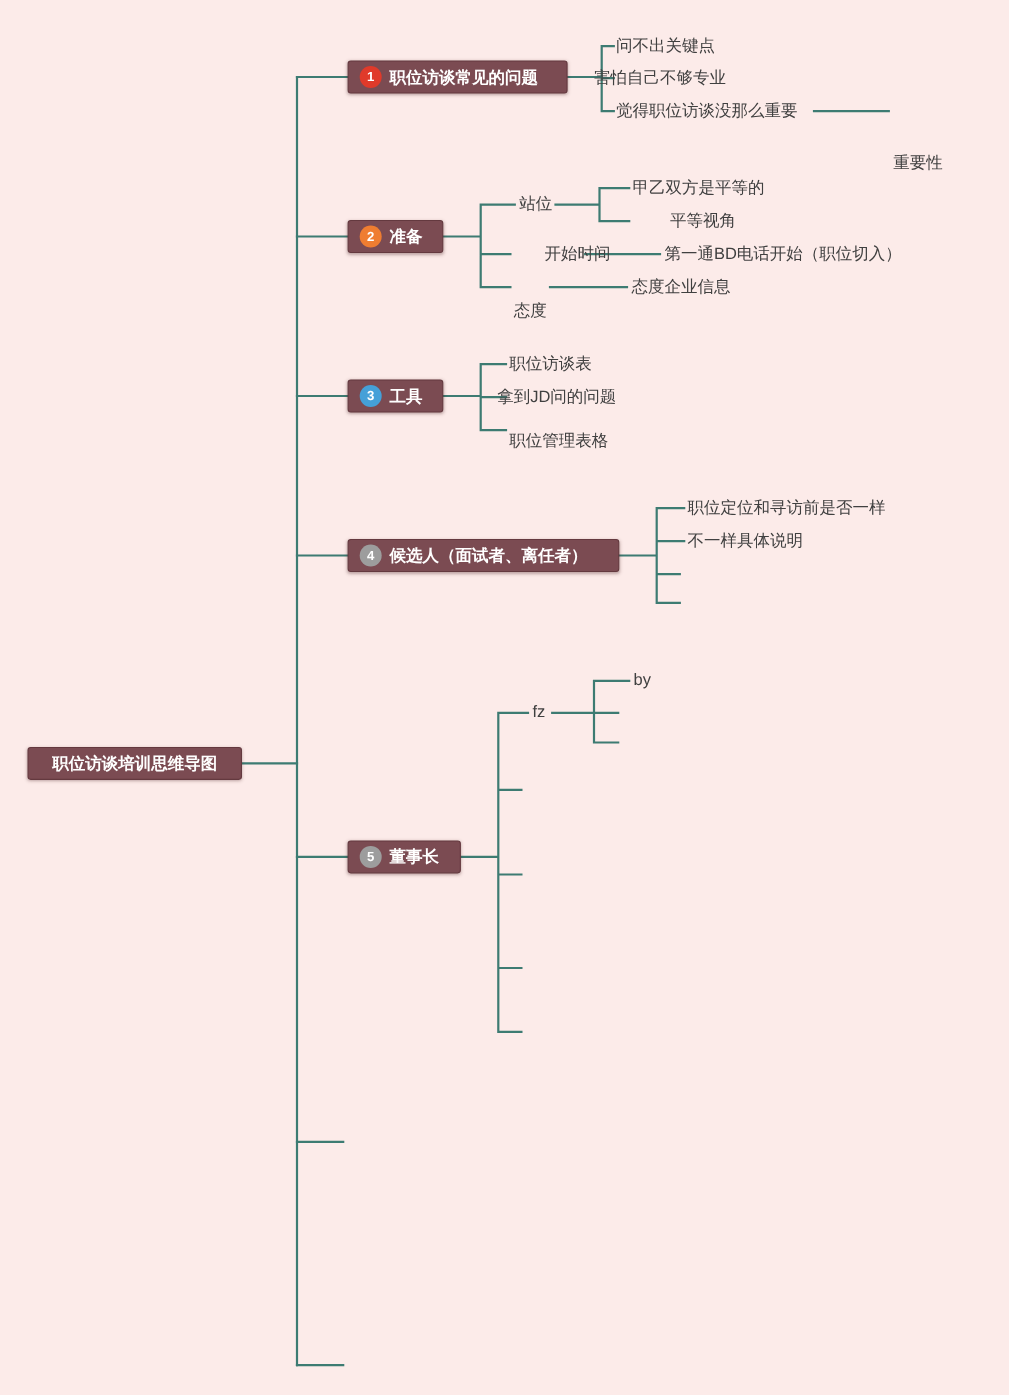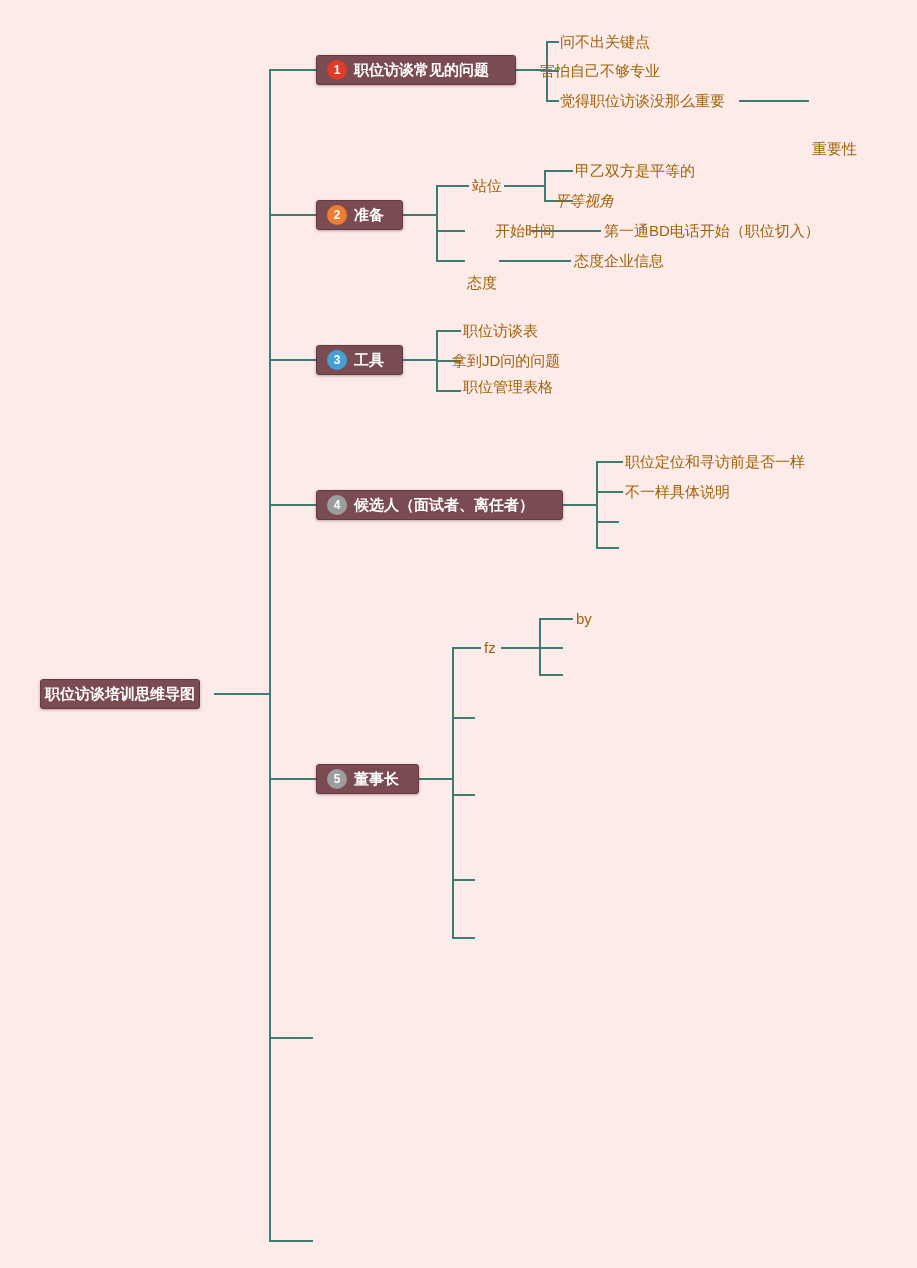--- a/index.html
+++ b/index.html
@@ -49,73 +49,73 @@
   .badge-1 { background:#e03a2a; }
   .badge-2 { background:#ef7d31; }
   .badge-3 { background:#45a0d8; }
   .badge-4 { background:#9d9d9d; }
   .badge-5 { background:#9d9d9d; }
   .topic {
     position:absolute;
     height:18px;
     line-height:18px;
     font-size:15px;
-    color:#a16207;
+    color:#404040;
     white-space:nowrap;
   }
 </style>
 </head>
 <body>
 
 <div class="canvas">
 
   <svg class="lines" width="917" height="1268" viewBox="0 0 917 1268" stroke="#3d7b72" stroke-width="2" fill="none" stroke-linecap="square">
     <path d="M215 694 H270"></path>
     <path d="M270 70 V1241"></path>
     <path d="M270 70 H316 M516 70 H547 M547 42 V101 M547 42 H558 M547 71 H558 M547 101 H558 M740 101 H808"></path>
     <path d="M270 215 H316 M403 215 H437 M437 186 V261 M437 186 H468 M505 186 H545 M545 171 V201 M545 171 H572 M545 201 H572 M437 231 H464 M532 231 H600 M437 261 H464 M500 261 H570"></path>
     <path d="M270 360 H316 M403 360 H437 M437 331 V391 M437 331 H460 M437 361 H460 M437 391 H460"></path>
     <path d="M270 505 H316 M563 505 H597 M597 462 V548 M597 462 H622 M597 492 H622 M597 522 H618 M597 548 H618"></path>
     <path d="M270 779 H316 M419 779 H453 M453 648 V938 M453 648 H480 M502 648 H540 M540 619 V675 M540 619 H572 M540 648 H562 M540 675 H562 M453 718 H474 M453 795 H474 M453 880 H474 M453 938 H474"></path>
     <path d="M270 1038 H312"></path>
     <path d="M270 1241 H312"></path>
   </svg>
 
-  <div class="node root" style="left:40px; top:679px; width:160px;font-family:Liberation Serif, serif;">
+  <div class="node root" style="left:25px; top:679px; width:195px;font-family:Liberation Serif, serif;">
     <span>职位访谈培训思维导图</span>
   </div>
 
   <div class="node" style="left:316px; top:55px; width:200px;">
     <span class="badge badge-1">1</span>
     <span>职位访谈常见的问题</span>
   </div>
   <div class="topic" style="left:560px; top:33px;">问不出关键点</div>
   <div class="topic" style="left:540px; top:62px;">害怕自己不够专业</div>
   <div class="topic" style="left:560px; top:92px;">觉得职位访谈没那么重要</div>
   <div class="topic" style="left:812px; top:92px;margin-top:48px;">重要性</div>
 
   <div class="node" style="left:316px; top:200px; width:87px;">
     <span class="badge badge-2">2</span>
     <span>准备</span>
   </div>
   <div class="topic" style="left:472px; top:177px;">站位</div>
   <div class="topic" style="left:575px; top:162px;">甲乙双方是平等的</div>
-  <div class="topic" style="left:554px; top:192px;font-style:italic;">平等视角</div>
+  <div class="topic" style="left:609px; top:192px;">平等视角</div>
   <div class="topic" style="left:467px; top:222px;margin-left:28px;">开始时间</div>
   <div class="topic" style="left:604px; top:222px;">第一通BD电话开始（职位切入）</div>
   <div class="topic" style="left:467px; top:239px;margin-top:35px;">态度</div>
   <div class="topic" style="left:574px; top:252px;">态度企业信息</div>
 
   <div class="node" style="left:316px; top:345px; width:87px;">
     <span class="badge badge-3">3</span>
     <span>工具</span>
   </div>
   <div class="topic" style="left:463px; top:322px;text-align:right;">职位访谈表</div>
   <div class="topic" style="left:452px; top:352px;">拿到JD问的问题</div>
-  <div class="topic" style="left:463px; top:378px;">职位管理表格</div>
+  <div class="topic" style="left:463px; top:392px;">职位管理表格</div>
 
   <div class="node" style="left:316px; top:490px; width:247px;">
     <span class="badge badge-4">4</span>
     <span>候选人（面试者、离任者）</span>
   </div>
   <div class="topic" style="left:625px; top:453px;">职位定位和寻访前是否一样</div>
   <div class="topic" style="left:625px; top:483px;">不一样具体说明</div>
 
   <div class="node" style="left:316px; top:764px; width:103px;">
     <span class="badge badge-5">5</span>

